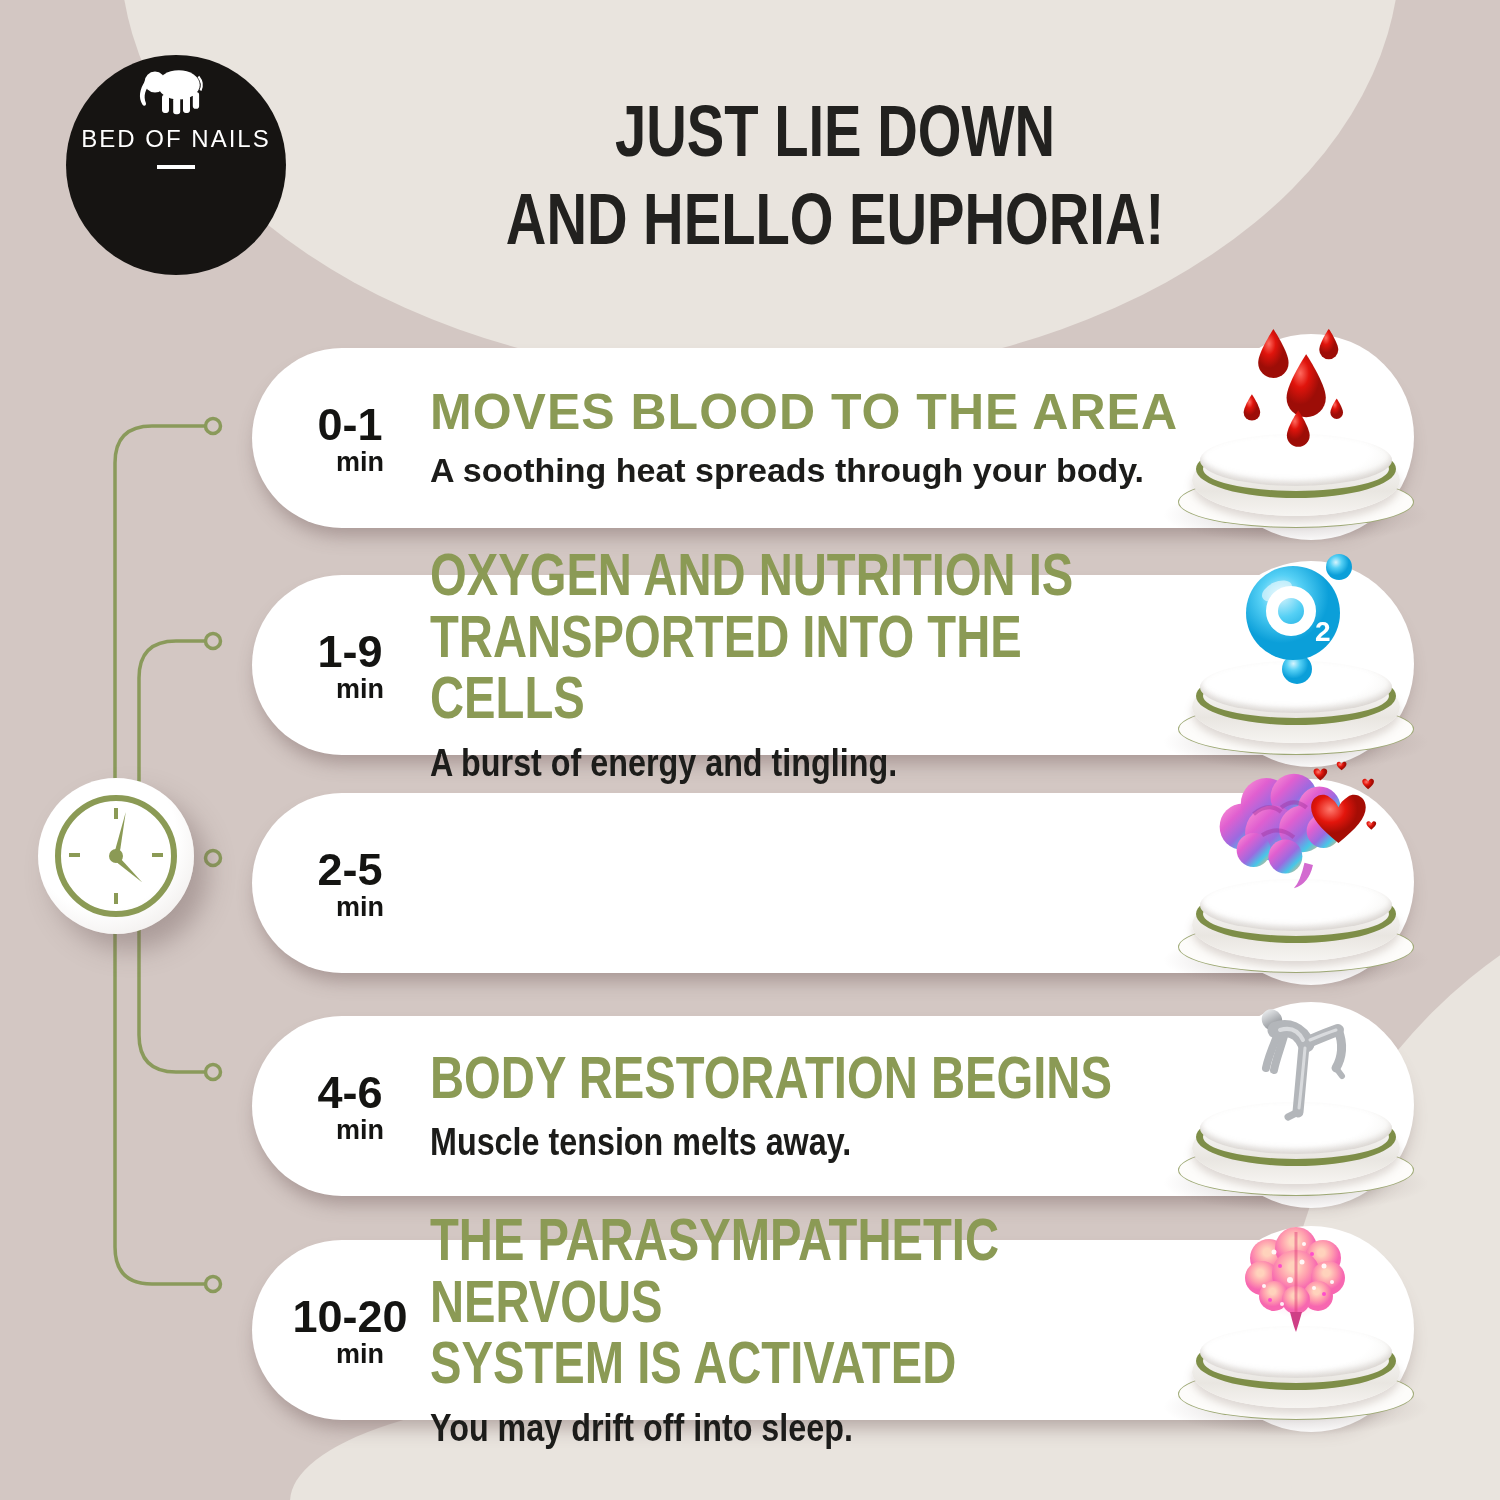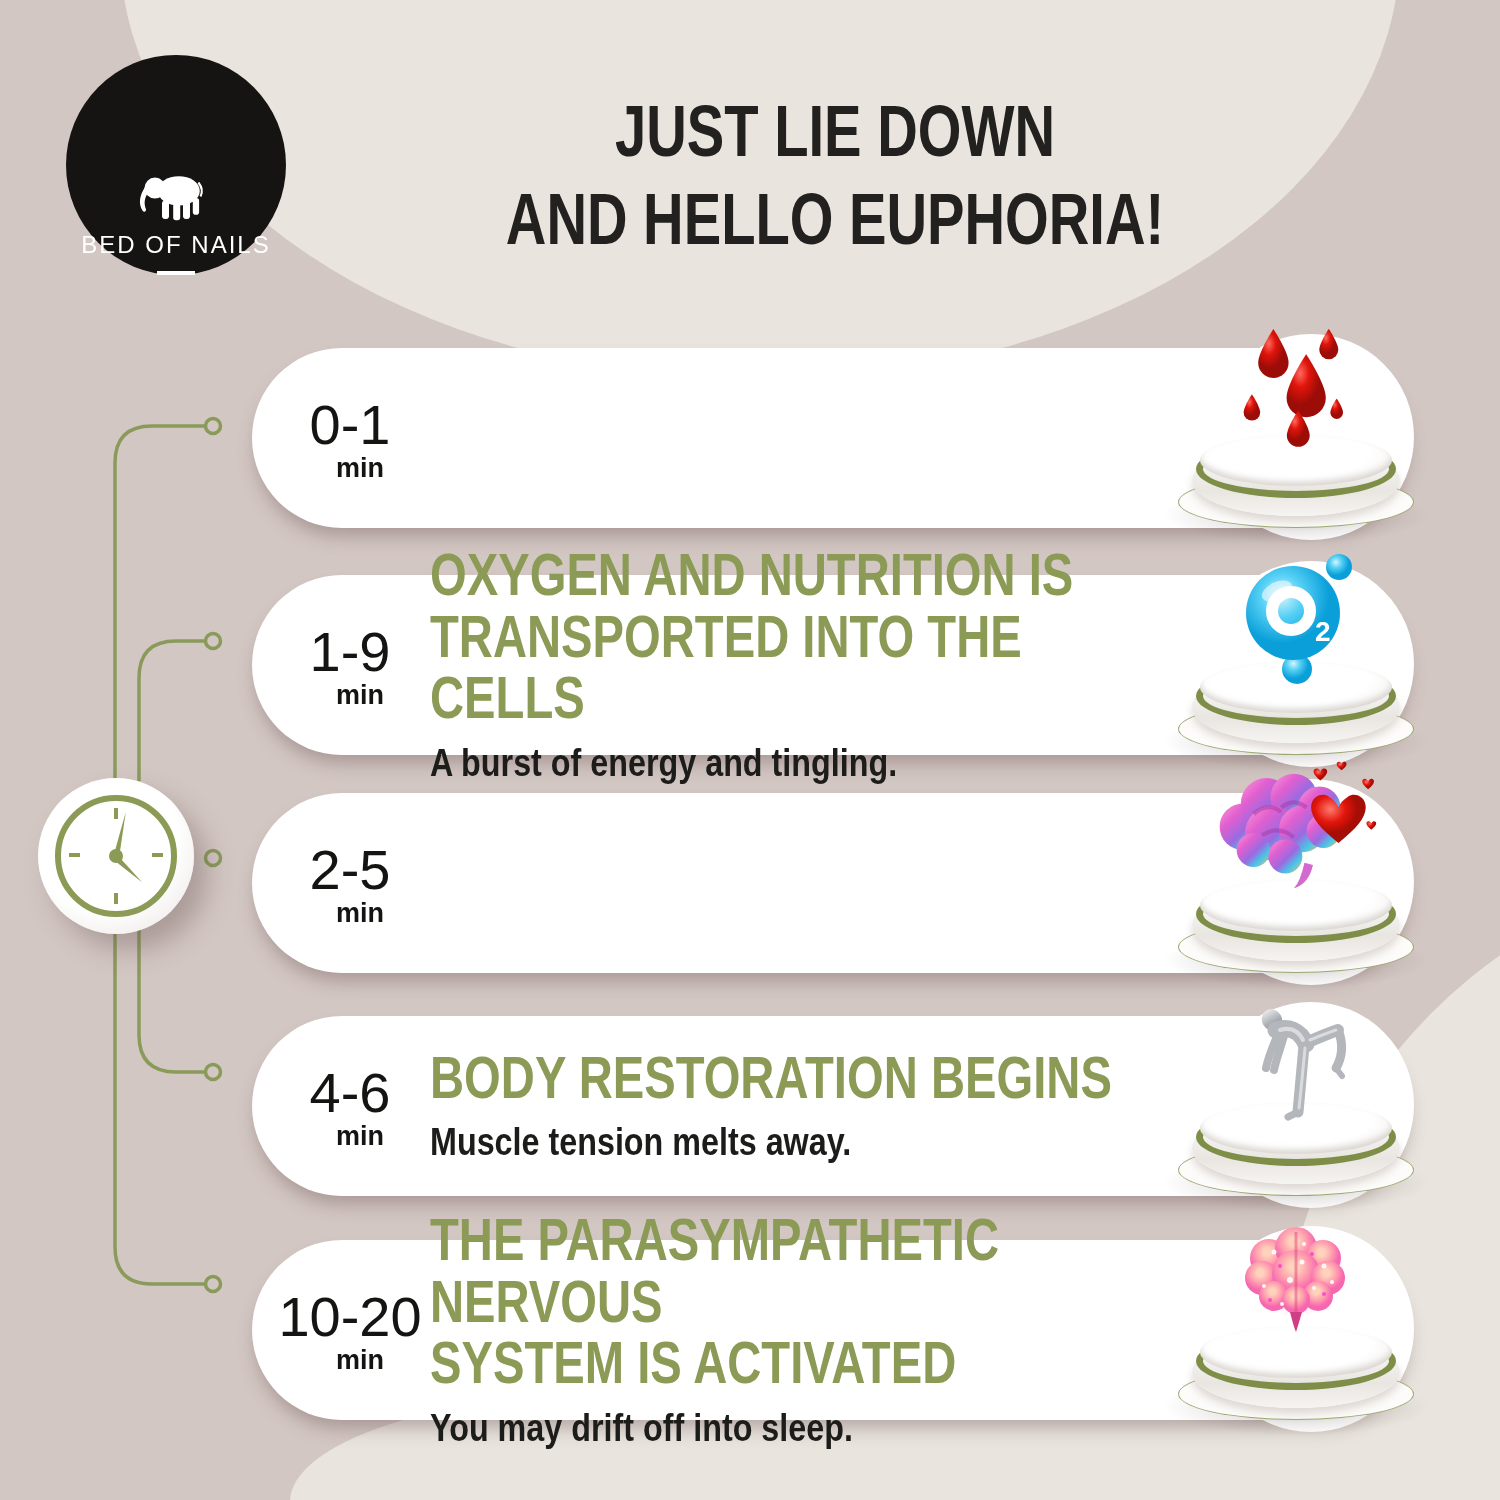--- a/index.html
+++ b/index.html
@@ -10,21 +10,21 @@
   .canvas{position:relative;width:1500px;height:1500px;overflow:hidden;
           background:var(--background);font-family:"Liberation Sans",sans-serif;}
   
   .blob{position:absolute;background:var(--blob-cream);}
   .blob-top{left:120px;top:-480px;width:1280px;height:860px;border-radius:50%;}
   .blob-bottom{left:290px;top:1392px;width:1210px;height:120px;border-top-left-radius:340px 110px;}
   .blob-bottom-right{left:1280px;top:860px;width:1040px;height:1040px;border-radius:50%;}
   
   .logo{position:absolute;left:66px;top:55px;width:220px;height:220px;border-radius:50%;
         background:var(--logo-black);display:flex;flex-direction:column;align-items:center;
-        justify-content:flex-end;z-index:6;}
+        justify-content:flex-start;z-index:6;}
   .logo svg{width:84px;height:64px;margin-bottom:6px;}
   .logo-text{color:#fff;font-size:24px;letter-spacing:2px;font-weight:400;}
   .logo-dash{width:38px;height:4px;background:#fff;margin-top:12px;}
   
   .title{position:absolute;left:235px;top:88px;width:1200px;margin:0;text-align:center;
          color:#22211f;font-size:72px;line-height:1.22;font-weight:bold;letter-spacing:0px;
          transform:scaleX(.78);transform-origin:center top;z-index:5;}
   
   .timeline{position:absolute;left:0;top:0;z-index:1;}
   
@@ -47,21 +47,21 @@
                 background:var(--accent-green);}
   
   .card{position:absolute;left:252px;width:1160px;height:180px;background:var(--card-white);
         border-radius:95px;z-index:3;display:flex;align-items:center;
         box-shadow:0 12px 18px -4px rgba(110,85,85,.42);}
   .card::after{ 
     content:"";position:absolute;right:-2px;top:-14px;width:206px;height:206px;border-radius:50%;
     background:var(--card-white);z-index:0;}
   .card-1{top:348px;} .card-2{top:575px;} .card-3{top:793px;} .card-4{top:1016px;} .card-5{top:1240px;}
   .time{position:absolute;left:18px;width:160px;text-align:center;color:#141412;z-index:2;}
-  .time .range{display:block;font-size:56px;font-weight:normal;letter-spacing:0;}
+  .time .range{display:block;font-size:45px;font-weight:bold;letter-spacing:0;}
   .time .unit{display:block;font-size:27px;font-weight:700;margin-top:-4px;transform:translateX(10px);}
   .texts{position:relative;margin-left:178px;z-index:2;}
   .texts h2{margin:0 0 12px 0;color:var(--accent-green);font-size:59px;line-height:1.05;
             font-weight:bold;white-space:pre-line;width:940px;
             transform:scaleX(.8);transform-origin:left center;}
   .texts p{margin:0;color:var(--text-black);font-size:38px;font-weight:bold;width:940px;
            transform:scaleX(.85);transform-origin:left center;}
   .card-1 .texts h2{font-size:50px;letter-spacing:1px;transform:none;width:780px;}
   .card-1 .texts p{font-size:34px;transform:none;width:780px;}
   
@@ -159,20 +159,24 @@
         <use href="#bd" fill="url(#bloodGrad)" transform="translate(74,0) scale(0.30)"></use>
         <use href="#bd" fill="url(#bloodGrad)" transform="translate(8,58) scale(0.26)"></use>
         <use href="#bd" fill="url(#bloodGrad)" transform="translate(44,72) scale(0.36)"></use>
         <use href="#bd" fill="url(#bloodGrad)" transform="translate(86,62) scale(0.20)"></use>
       </svg>
     </div>
     <div class="time">
       <span class="range">0-1</span>
       <span class="unit">min</span>
     </div>
+    <div class="texts">
+      <h2>MOVES BLOOD TO THE AREA</h2>
+      <p>A soothing heat spreads through your body.</p>
+    </div>
   </section>
 
   <section class="card card-2">
     <div class="icon-zone">
       <div class="ped ped-shadow"></div>
       <div class="ped ped-base"></div>
       <div class="ped ped-drum"></div>
       <div class="ped ped-ring"></div>
       <div class="ped ped-top"></div>
       <svg class="step-icon" width="150" height="145" viewBox="0 0 150 145" style="top:-30px;">

